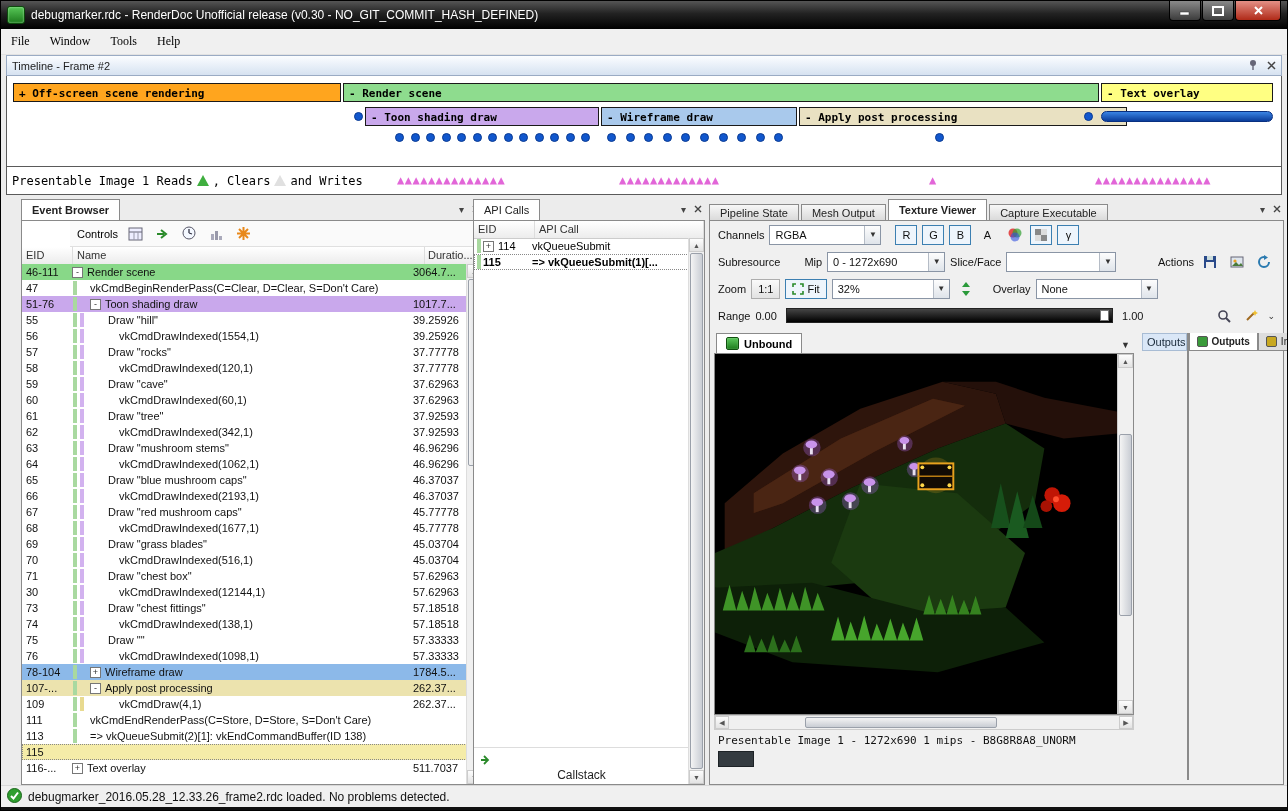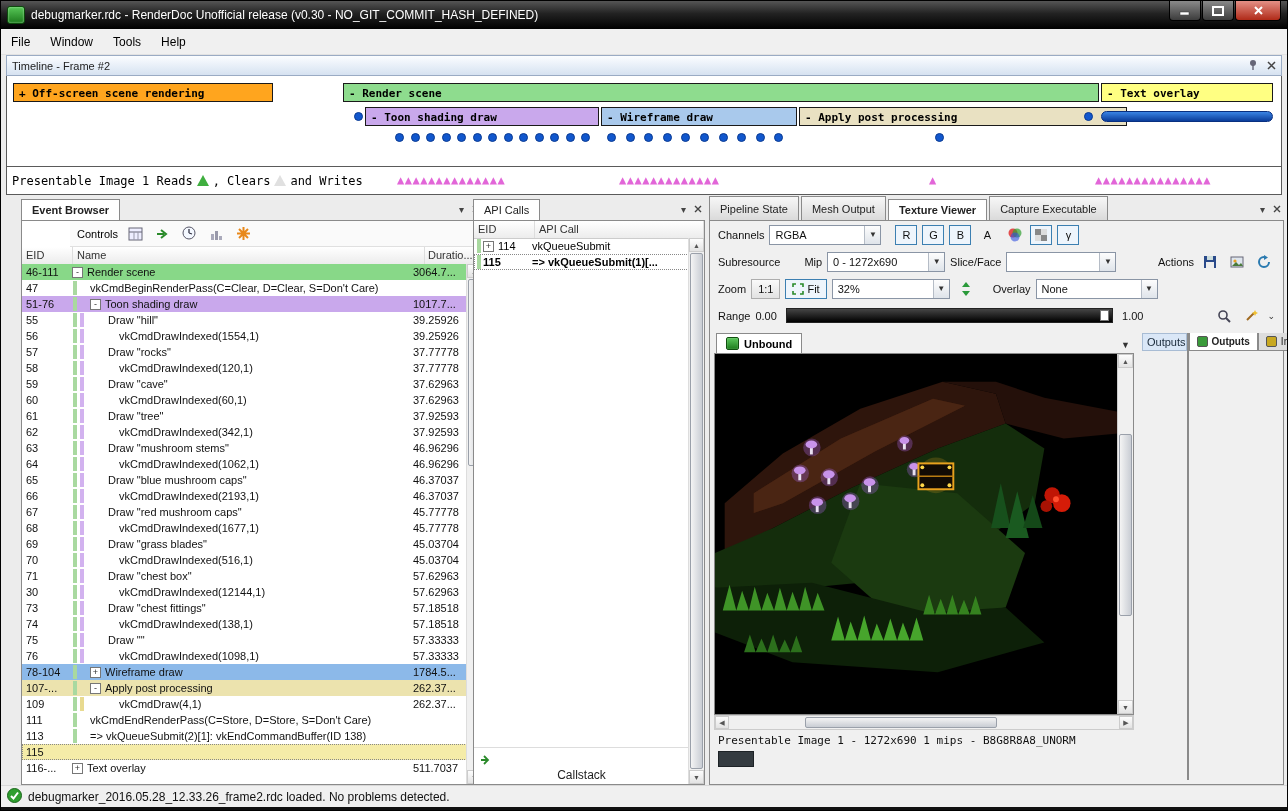--- a/index.html
+++ b/index.html
@@ -8,21 +8,21 @@
   
   .titlebar{position:absolute;top:0;left:0;right:0;height:28px;background:linear-gradient(#555 0%,#222 45%,#000 100%);display:flex;align-items:center;color:#fff;font-size:12px;padding-left:6px;gap:6px;}
   .app-icon{width:16px;height:16px;border-radius:3px;background:linear-gradient(#57c757,#1d7a1d);border:1px solid #0c4d0c;box-shadow:inset 0 0 2px #bff0bf;flex:none;}
   .win-btns{margin-left:auto;display:flex;align-self:flex-start;padding-right:6px;}
   .win-btn{width:30px;height:19px;border:1px solid #000;border-top:none;border-radius:0 0 4px 4px;background:linear-gradient(#8a8a8a,#3c3c3c);display:flex;align-items:center;justify-content:center;margin-left:1px;}
   .win-btn svg{display:block;}
   .win-btn.close{width:44px;background:linear-gradient(#e49086,#b02a18);}
 
   
   .menubar{position:absolute;top:28px;left:0;right:0;height:25px;background:#f0f0f0;display:flex;align-items:center;font-size:12px;border-bottom:1px solid #e2e2e2;}
-  .menu-item{padding:4px 10px;}
+  .menu-item{padding:4px 10px;font-family:Liberation Serif, serif;}
 
   
   .tl-panel{position:absolute;top:54px;left:5px;right:5px;height:140px;}
   .tl-head{height:19px;background:linear-gradient(#fbfdff,#d6e2f1);border:1px solid #9aabc4;display:flex;align-items:center;font-size:11px;padding:0 5px;color:#222;}
   .tl-head-icons{margin-left:auto;display:flex;gap:8px;align-items:center;color:#444;}
   .tl-body{position:relative;height:118px;background:#fff;border:1px solid #5a5a5a;border-top:none;overflow:hidden;}
   .tl-row1,.tl-row2,.tl-row3{position:absolute;left:0;right:0;}
   .tl-row1{top:7px;height:20px;}
   .tl-row2{top:31px;height:20px;}
   .tl-row3{top:55px;height:14px;}
@@ -30,21 +30,21 @@
   .tl-dot{position:absolute;width:9px;height:9px;border-radius:50%;background:#1157cd;border:1px solid #0a3a92;box-sizing:border-box;top:5px;}
   .tl-row3 .tl-dot{top:2px;}
   .tl-bluebar{position:absolute;top:4px;height:11px;border-radius:6px;background:linear-gradient(#3a84e4,#0a3c9a);border:1px solid #082f80;box-sizing:border-box;}
   .tl-marker-row{position:absolute;left:0;right:0;bottom:0;height:27px;border-top:1px solid #5a5a5a;font:12px "DejaVu Sans Mono",monospace;display:flex;align-items:center;padding-left:5px;color:#000;}
   .tl-tri{display:inline-block;width:0;height:0;border-left:6px solid transparent;border-right:6px solid transparent;border-bottom:11px solid #3fae3f;margin:0 4px;}
   .tl-trigroup{position:absolute;top:5px;color:#e266d8;font-size:12px;line-height:16px;letter-spacing:0.5px;white-space:nowrap;}
 
   
   .panel{position:absolute;top:198px;bottom:25px;}
   .ptabs{height:21px;display:flex;align-items:flex-end;font-size:11px;position:relative;}
-  .ptab{height:24px;display:flex;align-items:center;padding:0 10px;border:1px solid #8a8a8a;border-bottom:none;background:linear-gradient(#f7f7f7,#dadada);margin-right:2px;white-space:nowrap;box-sizing:border-box;color:#222;}
+  .ptab{height:16px;display:flex;align-items:center;padding:0 10px;border:1px solid #8a8a8a;border-bottom:none;background:linear-gradient(#f7f7f7,#dadada);margin-right:2px;white-space:nowrap;box-sizing:border-box;color:#222;}
   .ptab.active{background:#fff;font-weight:bold;height:21px;}
   .phead-icons{position:absolute;right:3px;top:5px;display:flex;gap:8px;color:#444;font-size:10px;align-items:center;}
   .pbody{position:absolute;top:21px;left:0;right:0;bottom:0;background:#fff;border:1px solid #8a8a8a;box-sizing:border-box;}
 
   
   .eb{left:20px;width:462px;}
   .eb-toolbar{height:25px;display:flex;align-items:center;gap:9px;padding:0 7px;font-size:11px;border-bottom:1px solid #e0e0e0;background:#fafafa;margin-left:48px;}
   .tool-ic{width:18px;height:18px;display:flex;align-items:center;justify-content:center;}
   .colhead{display:flex;height:17px;border-bottom:1px solid #ccc;background:linear-gradient(#ffffff,#ececec);font-size:11px;color:#333;}
   .col-eid{width:46px;padding:2px 0 0 4px;border-right:1px solid #ddd;flex:none;}
@@ -168,21 +168,21 @@
               <circle cx="5" cy="4" r="3" fill="#667"></circle>
               <rect x="4.3" y="6" width="1.4" height="5" fill="#667"></rect>
             </svg></span>
         <span><svg width="9" height="9">
               <path d="M1,1 L8,8 M8,1 L1,8" stroke="#444" stroke-width="1.5"></path>
             </svg></span>
       </span>
     </div>
     <div class="tl-body">
       <div class="tl-row1">
-          <div class="tl-bar" style="left: 6px; width: 260px; background: rgb(255, 165, 30);">+ Off-screen scene rendering</div>
+          <div class="tl-bar" style="left: 6px; width: 328px; background: rgb(255, 165, 30);">+ Off-screen scene rendering</div>
           <div class="tl-bar" style="left: 336px; width: 756px; background: rgb(142, 220, 142);">- Render scene</div>
           <div class="tl-bar" style="left: 1094px; width: 172px; background: rgb(255, 255, 130);">- Text overlay</div>
         </div>
       <div class="tl-row2">
           <div class="tl-bar" style="left: 358px; width: 234px; background: rgb(201, 168, 236);">- Toon shading draw</div>
           <div class="tl-bar" style="left: 594px; width: 196px; background: rgb(169, 201, 236);">- Wireframe draw</div>
           <div class="tl-bar" style="left: 792px; width: 328px; background: rgb(233, 225, 194);">- Apply post processing</div>
           <div class="tl-dot" style="left: 347px;"></div>
           <div class="tl-dot" style="left: 1077px;"></div>
           <div class="tl-bluebar" style="left: 1094px; width: 172px;"></div>

